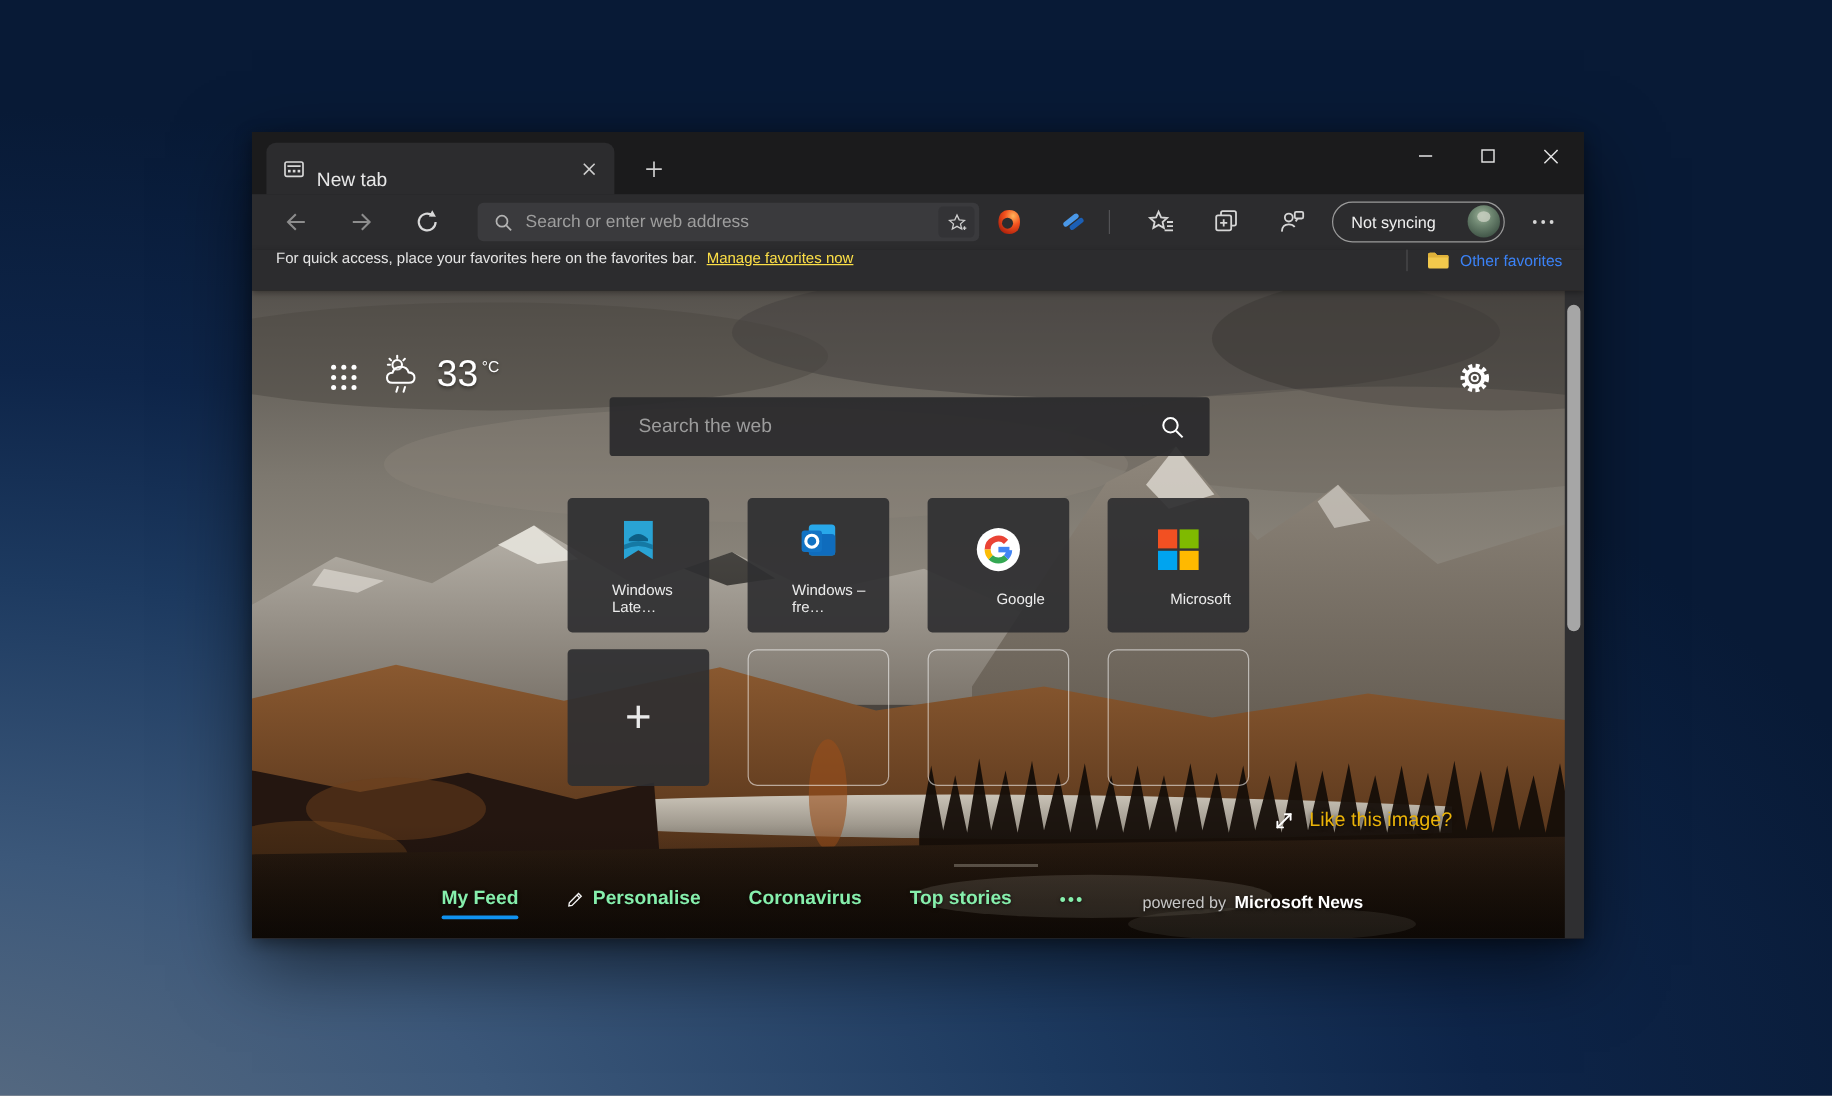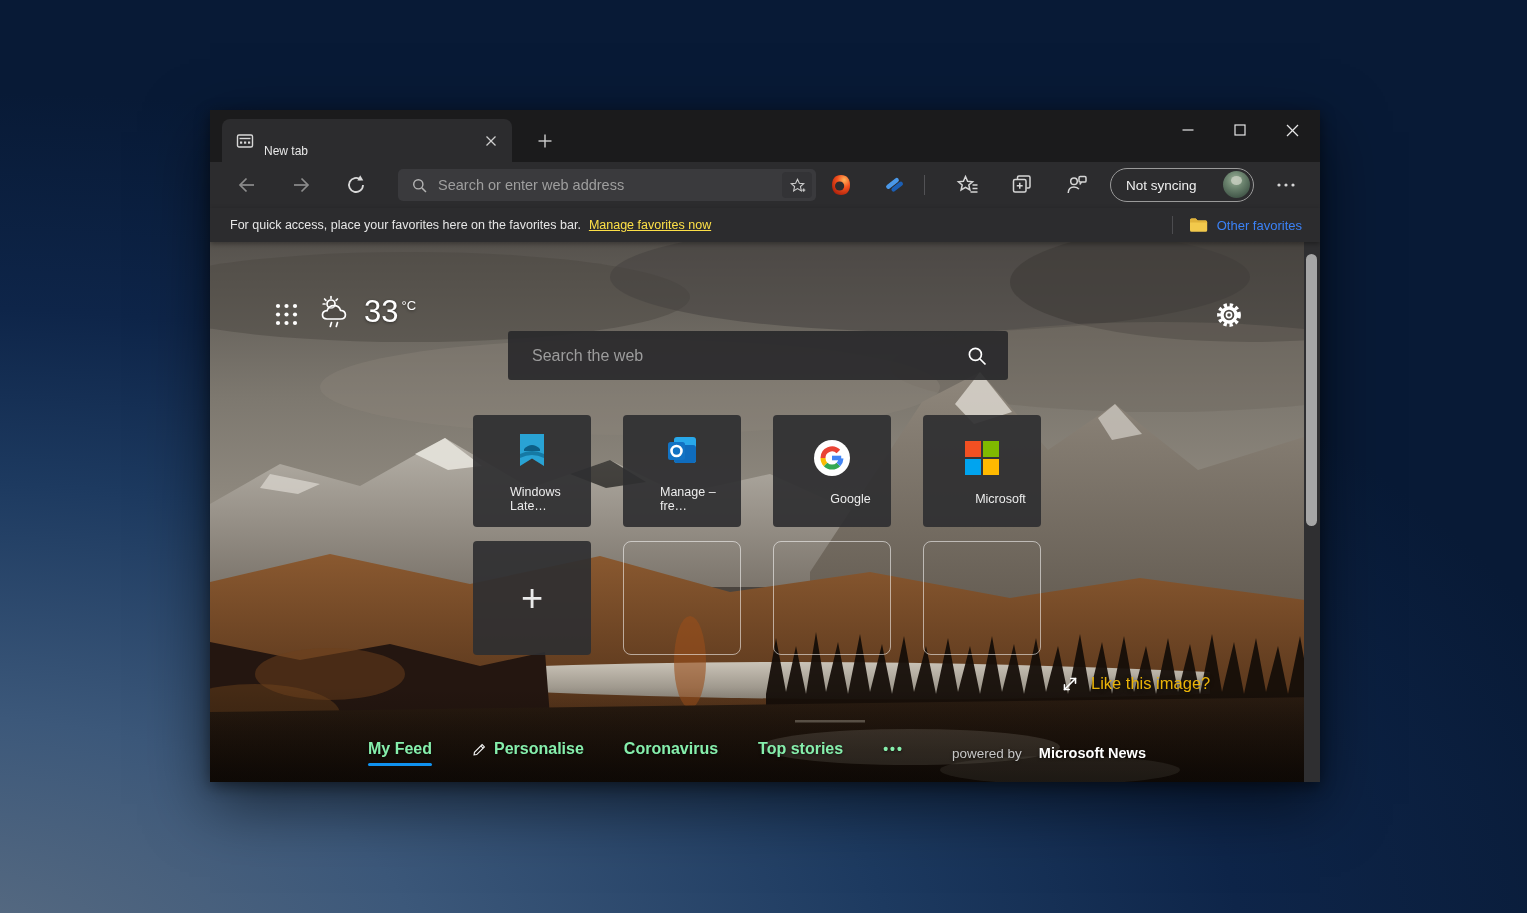--- a/index.html
+++ b/index.html
@@ -13,21 +13,21 @@
     background:#2c2c2e; box-shadow:0 22px 60px rgba(0,0,0,.55), 0 4px 14px rgba(0,0,0,.45);
     overflow:hidden;
   }
   
   .titlebar { position:absolute; left:0; top:0; width:100%; height:52px; background:#1b1b1c; }
   .tab {
     position:absolute; left:12px; top:9px; width:290px; height:43px;
     background:#2c2c2e; border-radius:8px 8px 0 0;
     display:flex; align-items:center; padding:0 10px 0 14px; cursor:default;
   }
-  .tab-title { flex:1; font-size:12px; color:#e8e8e8; margin-left:10px; white-space:nowrap; overflow:hidden;margin-top:20px; }
+  .tab-title { flex:1; font-size:16px; color:#e8e8e8; margin-left:10px; white-space:nowrap; overflow:hidden;margin-top:20px; }
   .icon-btn { display:flex; align-items:center; justify-content:center; border-radius:4px; }
   .tab-close { width:22px; height:22px; }
   .newtab-plus { position:absolute; left:322px; top:18px; width:26px; height:26px; }
   .win-controls { position:absolute; right:2px; top:2px; display:flex; height:36px; }
   .win-controls .icon-btn { width:52px; height:36px; border-radius:0; }
   
   .toolbar { position:absolute; left:0; top:52px; width:100%; height:46px; background:#2c2c2e; }
   .nav-btn { position:absolute; top:11px; width:24px; height:24px; }
   .addressbar {
     position:absolute; left:188px; top:7px; width:418px; height:32px;
@@ -48,21 +48,21 @@
   .sync-pill span { color:#f0f0f0; font-size:13.5px; }
   .avatar {
     position:absolute; right:3px; top:2px; width:27px; height:27px; border-radius:50%;
     background: radial-gradient(circle at 45% 32%, #9db29a 0%, #6d8570 35%, #4a5f50 70%, #2e3e34 100%);
     overflow:hidden;
   }
   .avatar::after { content:""; position:absolute; left:8px; top:5px; width:11px; height:9px; border-radius:50%;
     background:#c9cfc2; opacity:.8; }
   
   .favbar { position:absolute; left:0; top:98px; width:100%; height:34px; background:#2c2c2e;
-    display:flex; align-items:center; box-shadow:0 2px 5px rgba(0,0,0,.35); z-index:3; }
+    display:flex; align-items:flex-start; box-shadow:0 2px 5px rgba(0,0,0,.35); z-index:3; }
   .favbar-msg { margin-left:20px; font-size:12.5px; color:#e6e6e6; }
   .favbar-link { margin-left:8px; font-size:12.5px; color:#fde047; text-decoration:underline; cursor:pointer; }
   .favbar-right { margin-left:auto; display:flex; align-items:center; padding-right:18px; }
   .fav-divider { width:1px; height:18px; background:#4c4c4f; margin-right:16px; }
   .otherfav-label { font-size:13px; color:#3b82f6; margin-left:9px; }
   
   .content { position:absolute; left:0; top:132px; width:100%; height:540px; overflow:hidden; background:#4a443e; }
   .landscape { position:absolute; left:0; top:0; width:100%; height:100%; }
   .content-vignette { position:absolute; left:0; bottom:0; width:100%; height:95px;
     background:linear-gradient(to bottom, rgba(8,6,4,0) 0%, rgba(8,6,4,.42) 100%); }
@@ -95,21 +95,21 @@
   .like-image { position:absolute; left:851px; top:432px; display:flex; align-items:center; cursor:pointer; }
   .like-label { margin-left:12px; font-size:16.5px; color:#eab308; text-shadow:0 1px 4px rgba(0,0,0,.65); }
   .feednav { position:absolute; left:158px; top:498px; display:flex; align-items:center; }
   .feed-item { font-size:16px; font-weight:bold; color:#86efac; text-shadow:0 1px 3px rgba(0,0,0,.6);
     margin-right:40px; position:relative; cursor:pointer; display:flex; align-items:center; }
   .feed-item.active::after { content:""; position:absolute; left:0; bottom:-8px; width:100%; height:3px;
     background:#1092f0; border-radius:2px; }
   .feed-more { margin-right:0; letter-spacing:2px; font-size:14px; }
   .pencil-wrap { margin-right:7px; display:flex; }
   .powered { position:absolute; left:742px; top:503px; display:flex; align-items:baseline;
-    text-shadow:0 1px 3px rgba(0,0,0,.6);gap:10px; }
+    text-shadow:0 1px 3px rgba(0,0,0,.6); }
   .powered-prefix { font-size:13.5px; color:#c6c6c6; }
   .powered-brand { font-size:14.5px; color:#fff; font-weight:bold; margin-left:7px; }
   svg { display:block; }
 </style>
 </head>
 <body>
 
 <div class="desktop">
   <div class="window">
 
@@ -418,21 +418,21 @@
         </div>
         <div class="tile">
           <span class="tile-icon">
             <svg width="36" height="36" viewBox="0 0 36 36">
               <rect x="10" y="4" width="22" height="26" rx="3" fill="#28a8ea"></rect>
               <rect x="10" y="12" width="22" height="18" rx="3" fill="#0f6cbd"></rect>
               <rect x="4" y="9" width="17" height="18" rx="2.5" fill="#1273c4"></rect>
               <circle cx="12.5" cy="18" r="5" fill="none" stroke="#fff" stroke-width="2.6"></circle>
               </svg>
           </span>
-          <span class="tile-label">Manage – fre…</span>
+          <span class="tile-label">Windows – fre…</span>
         </div>
         <div class="tile">
           <span class="tile-icon">
             <svg width="38" height="38" viewBox="0 0 38 38">
               <circle cx="19" cy="19" r="18" fill="#fff"></circle>
               <g fill="none" stroke-width="5">
                 <path d="M10,19 A9,9 0 0 1 25.4,12.6" stroke="#EA4335"></path>
                 <path d="M12.6,25.4 A9,9 0 0 1 10,19" stroke="#FBBC05"></path>
                 <path d="M25.4,25.4 A9,9 0 0 1 12.6,25.4" stroke="#34A853"></path>
                 <path d="M25.4,25.4 A9,9 0 0 0 28,19.4" stroke="#4285F4"></path>

